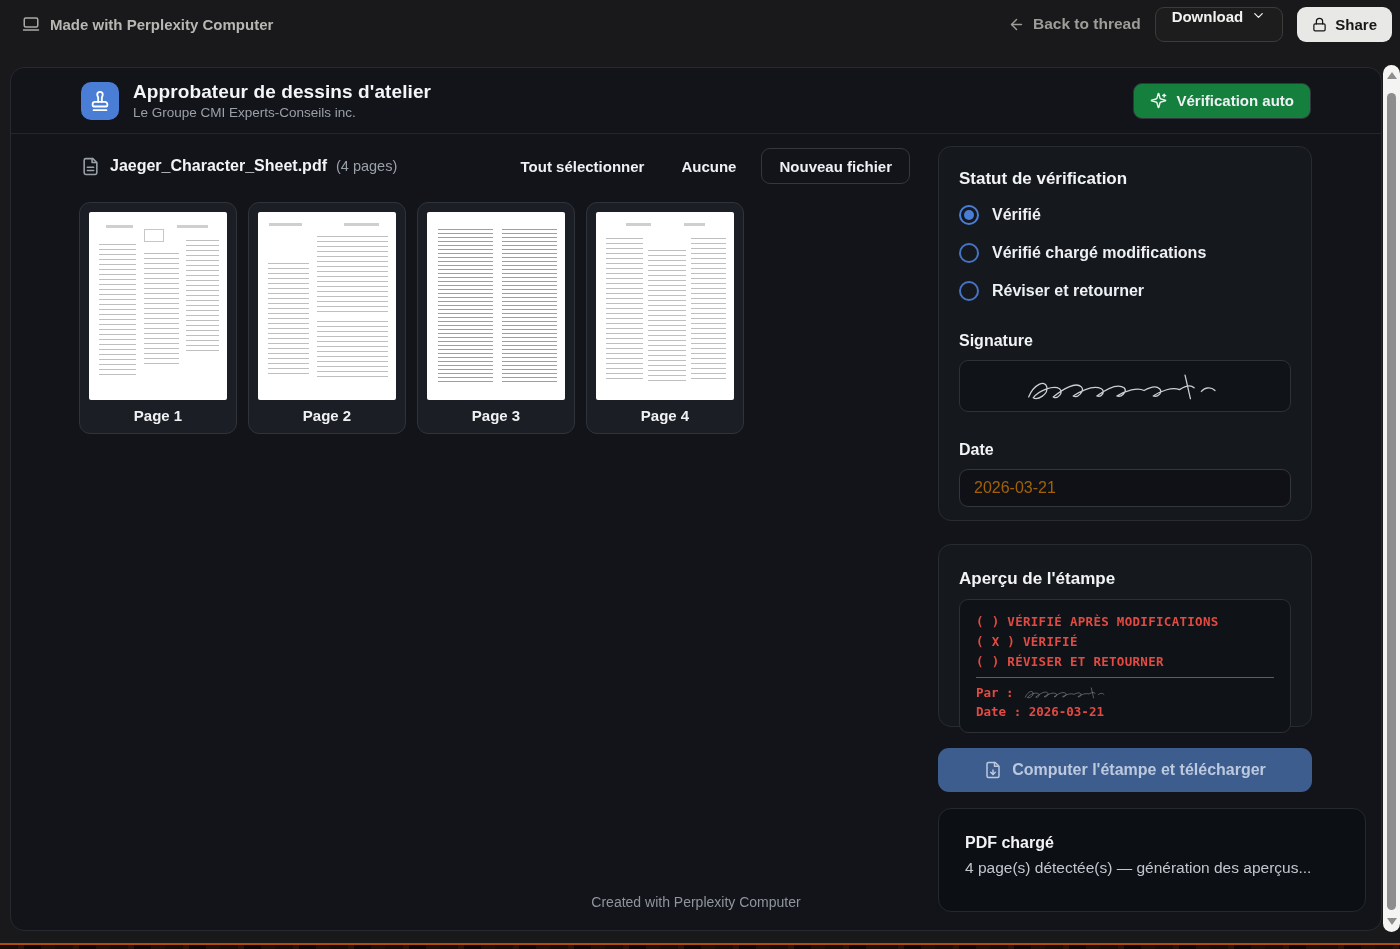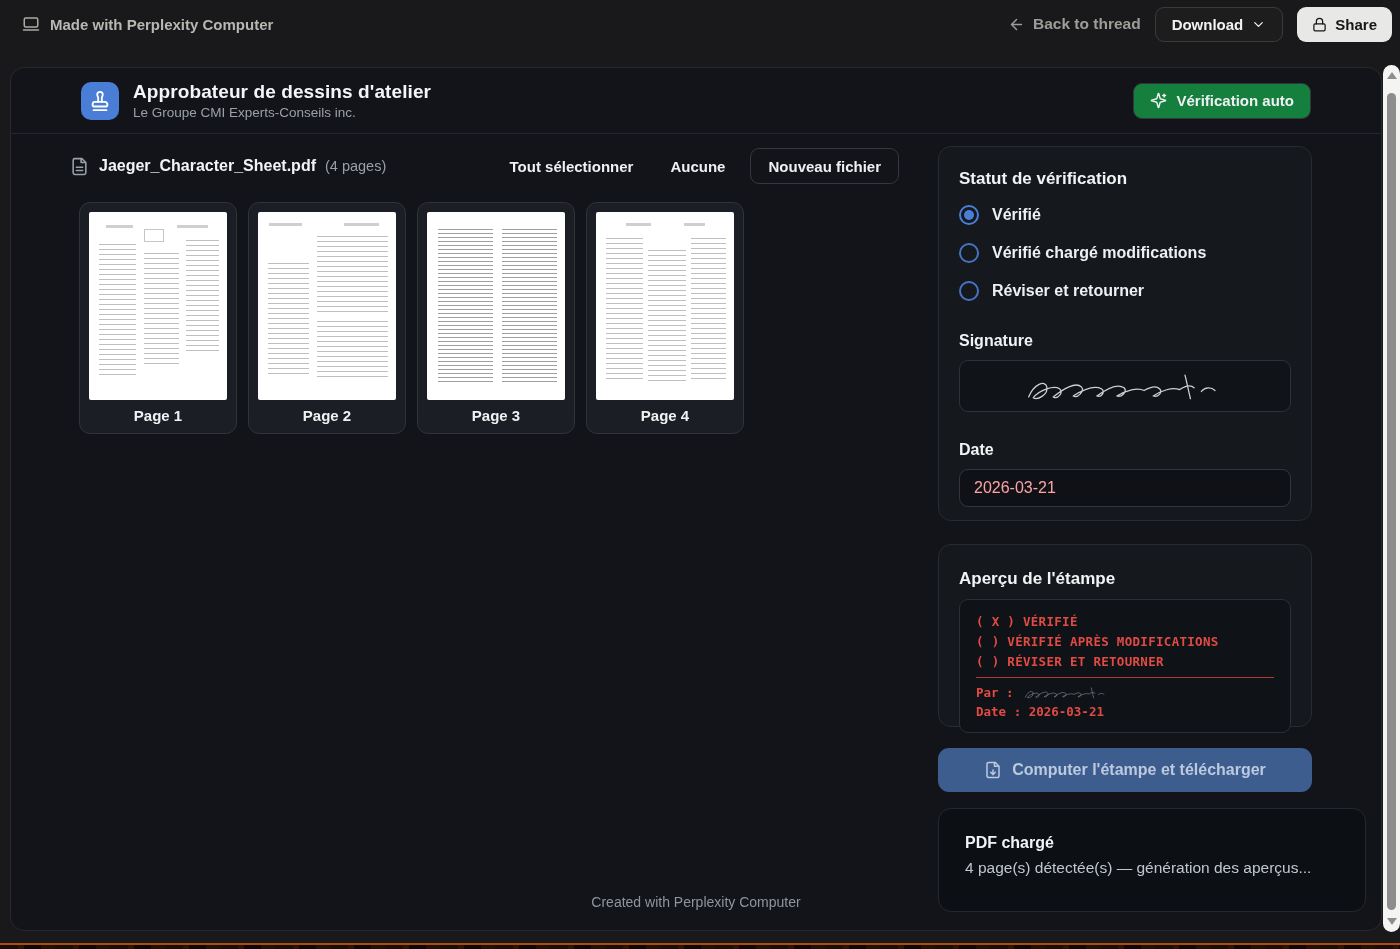--- a/index.html
+++ b/index.html
@@ -6,35 +6,35 @@
   html,body { width:1400px; height:949px; overflow:hidden; }
   body { background:#19191b; font-family:"Liberation Sans", sans-serif; color:#e9ebee; position:relative; }
   svg { display:block; }
 
   
   .topbar { position:absolute; left:0; top:0; width:1400px; height:48px; display:flex; align-items:center; padding:0 8px 0 22px; }
   .tb-left { display:flex; align-items:center; gap:10px; color:#b7b7b3; font-size:15px; font-weight:600; }
   .tb-left svg { color:#a9a9a5; }
   .tb-right { margin-left:auto; display:flex; align-items:center; gap:14px; }
   .back-link { display:flex; align-items:center; gap:8px; color:#9d9d99; font-size:15.5px; font-weight:600; cursor:pointer; }
-  .btn-download { display:flex; align-items:center; gap:8px; height:35px; padding:0 16px; background:#1d1d1d; border:1px solid #3b3b39; border-radius:9px; color:#f2f2f0; font-size:15px; font-weight:700; cursor:pointer; }
+  .btn-download { display:flex; gap:8px; height:35px; padding:0 16px; background:#1d1d1d; border:1px solid #3b3b39; border-radius:9px; color:#f2f2f0; font-size:15px; font-weight:700; cursor:pointer; }
   .btn-share { display:flex; align-items:center; gap:8px; height:35px; padding:0 15px; background:#e8e8e6; border:none; border-radius:9px; color:#161616; font-size:15px; font-weight:700; cursor:pointer; }
 
   
   .panel { position:absolute; left:10px; top:67px; width:1372px; height:864px; background:#121419; border:1px solid #26292f; border-radius:14px;padding-left:20px; }
 
   .app-header { position:absolute; left:0; top:0; width:100%; height:66px; display:flex; align-items:center; padding:0 70px; border-bottom:1px solid #23262c; }
   .app-id { display:flex; align-items:center; gap:14px; }
   .app-icon { width:38px; height:38px; border-radius:10px; background:#4a7ed6; display:flex; align-items:center; justify-content:center; color:#fff; }
   .app-title { font-size:19px; font-weight:700; color:#f4f5f7; letter-spacing:.1px; }
   .app-sub { font-size:13.5px; color:#9aa0a8; margin-top:2px; }
   .btn-auto { margin-left:auto; display:flex; align-items:center; gap:9px; height:36px; padding:0 16px; background:#15803d; border:1px solid #33363c; border-radius:9px; color:#eef0f3; font-size:15px; font-weight:700; cursor:pointer; }
 
   
-  .file-row { position:absolute; left:59px; top:80px; width:829px; height:36px; display:flex; align-items:center; }
+  .file-row { position:absolute; left:70px; top:80px; width:829px; height:36px; display:flex; align-items:center; }
   .file-row .ficon { color:#9aa0a8; margin-right:10px; }
   .fname { font-size:16px; font-weight:700; color:#f2f3f5; }
   .fpages { font-size:14.5px; color:#9aa0a8; margin-left:9px; }
   .link-btn { background:none; border:none; color:#eef0f3; font-size:15px; font-weight:700; cursor:pointer; font-family:inherit; }
   .sel-all { margin-left:auto; }
   .sel-none { margin-left:37px; }
   .btn-newfile { margin-left:25px; height:36px; padding:0 17px; background:transparent; border:1px solid #34373d; border-radius:9px; color:#eef0f3; font-size:15px; font-weight:700; cursor:pointer; font-family:inherit; }
 
   
   .thumbs { position:absolute; left:68px; top:134px; display:flex; gap:11px; }
@@ -62,21 +62,21 @@
   .card h2 { font-size:17px; font-weight:700; color:#f2f3f5; }
   .status-card h2 { padding-top:22px; }
   .radio-row { display:flex; align-items:center; gap:13px; height:24px; margin-top:14px; cursor:pointer;text-align:right; }
   .radio-row:first-of-type { margin-top:14px; }
   .radio { width:20px; height:20px; border-radius:50%; border:2px solid #4673c4; position:relative; flex:0 0 auto; }
   .radio.checked { border-color:#4a7ed6; }
   .radio.checked::after { content:""; position:absolute; left:3px; top:3px; width:10px; height:10px; border-radius:50%; background:#4a7ed6; }
   .radio-label { font-size:16px; font-weight:700; color:#eef0f3; }
   .fld-label { font-size:16px; font-weight:700; color:#f2f3f5; margin-top:29px; }
   .sig-box { margin-top:10px; height:52px; border:1px solid #2e3138; border-radius:9px; background:#101318; display:flex; align-items:center; justify-content:center; }
-  .date-input { margin-top:10px; width:100%; height:38px; background:#0f1116; border:1px solid #33363d; border-radius:9px; color:#fca5a5; font-size:16px; padding:0 14px; font-family:inherit; }
+  .date-input { margin-top:10px; width:100%; height:38px; background:#0f1116; border:1px solid #33363d; border-radius:9px; color:#a16207; font-size:16px; padding:0 14px; font-family:inherit; }
 
   .stamp-card { margin-top:23px; height:183px; }
   .stamp-card h2 { padding-top:24px; }
   .stamp-box { margin-top:10px; height:134px; background:#0f1217; border:1px solid #2c2f35; border-radius:9px; padding:12px 16px; font-family:"DejaVu Sans Mono", monospace; }
   .stamp-line { font-size:12.5px; font-weight:700; color:#e14b43; line-height:20px; letter-spacing:.3px; white-space:pre; }
   .stamp-hr { border:none; border-top:1px solid #b03a36; margin:5px 0 4px; }
   .stamp-par { display:flex; align-items:center; gap:6px; height:20px; font-size:12.5px; font-weight:700; color:#e14b43; }
   .stamp-date { font-size:12.5px; font-weight:700; color:#e14b43; line-height:20px; }
 
   .apply-btn { margin-top:21px; width:374px; height:44px; display:flex; align-items:center; justify-content:center; gap:10px; background:#3c5d8e; border:none; border-radius:11px; color:#bcc9df; font-size:16px; font-weight:700; cursor:pointer; font-family:inherit; }
@@ -239,22 +239,22 @@
           <path d="M14 34 C20 20 32 15 34 23 C36 31 24 38 19 35 C26 26 42 21 48 25 C53 29 46 37 41 34 C52 25 66 17 72 23 C76 27 68 36 63 33 C74 26 86 21 94 25 C99 28 94 35 89 33 C100 25 112 19 119 24 C123 28 116 35 111 33 C121 27 134 23 141 27 C148 23 154 21 158 25 C162 29 156 35 151 33 C160 27 172 23 180 26 C186 22 192 20 196 24 M186 10 C188 18 190 28 192 36 M204 28 C208 23 215 23 219 27"></path>
         </svg>
       </div>
       <div class="fld-label">Date</div>
       <input class="date-input" readonly="" value="2026-03-21" style="">
     </section>
 
     <section class="card stamp-card">
       <h2>Aperçu de l'étampe</h2>
       <div class="stamp-box">
+        <div class="stamp-line">( ) VÉRIFIÉ APRÈS MODIFICATIONS</div>
         <div class="stamp-line">( X ) VÉRIFIÉ</div>
-        <div class="stamp-line">( ) VÉRIFIÉ APRÈS MODIFICATIONS</div>
         <div class="stamp-line">( ) RÉVISER ET RETOURNER</div>
         <hr class="stamp-hr">
         <div class="stamp-par">
           <span>Par :</span>
           <svg class="sig-svg-sm" width="92" height="17" viewBox="0 0 240 44">
             <path d="M14 34 C20 20 32 15 34 23 C36 31 24 38 19 35 C26 26 42 21 48 25 C53 29 46 37 41 34 C52 25 66 17 72 23 C76 27 68 36 63 33 C74 26 86 21 94 25 C99 28 94 35 89 33 C100 25 112 19 119 24 C123 28 116 35 111 33 C121 27 134 23 141 27 C148 23 154 21 158 25 C162 29 156 35 151 33 C160 27 172 23 180 26 C186 22 192 20 196 24 M186 10 C188 18 190 28 192 36 M204 28 C208 23 215 23 219 27"></path>
           </svg>
         </div>
         <div class="stamp-date">Date : 2026-03-21</div>
       </div>

